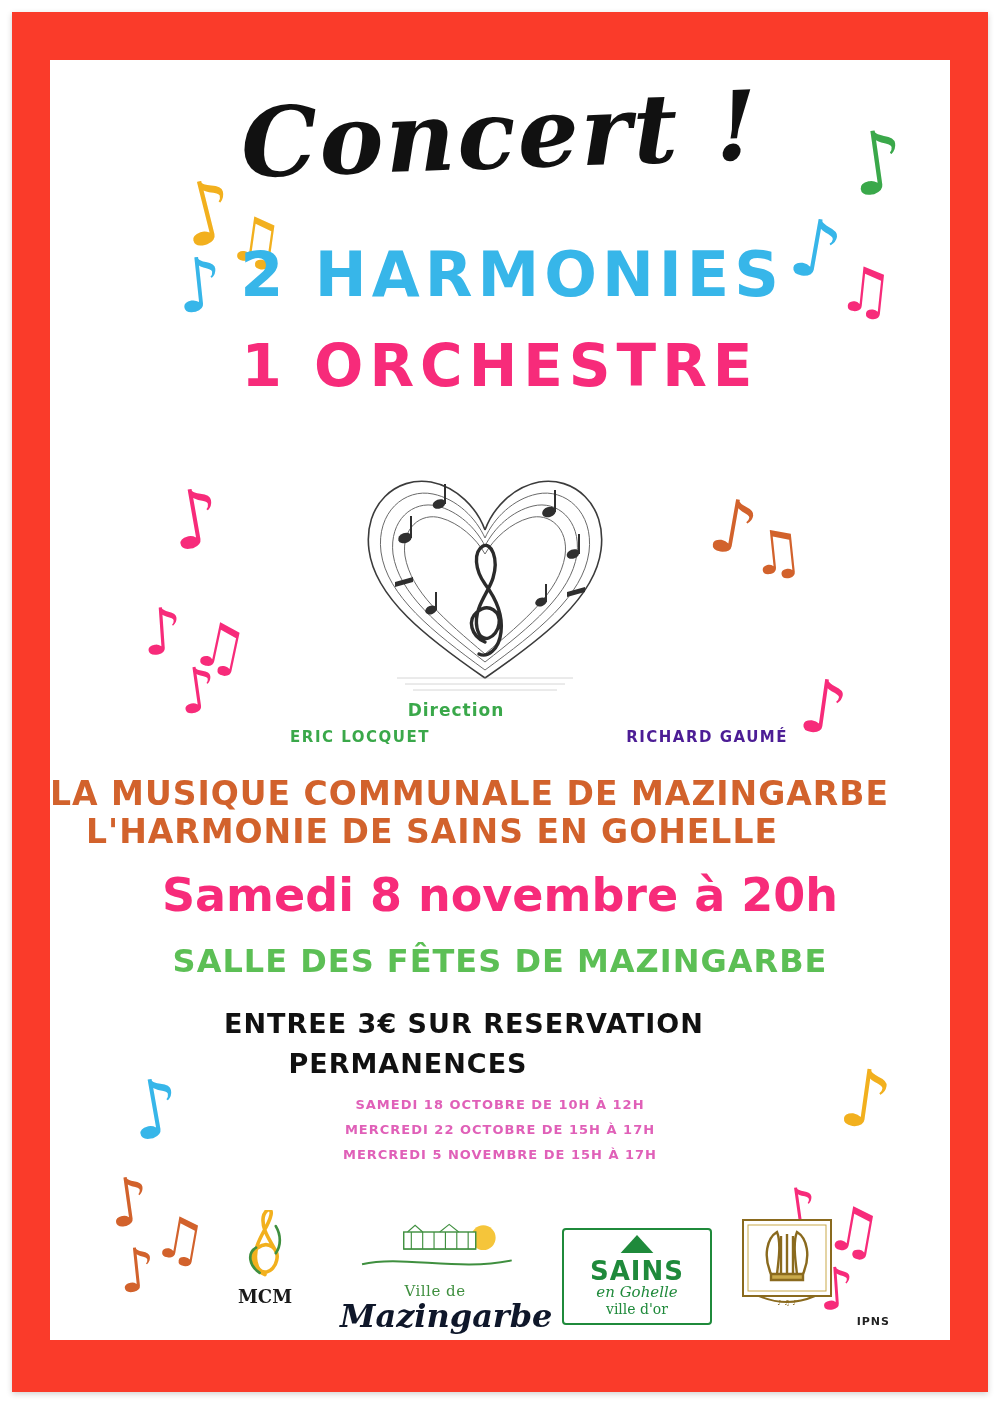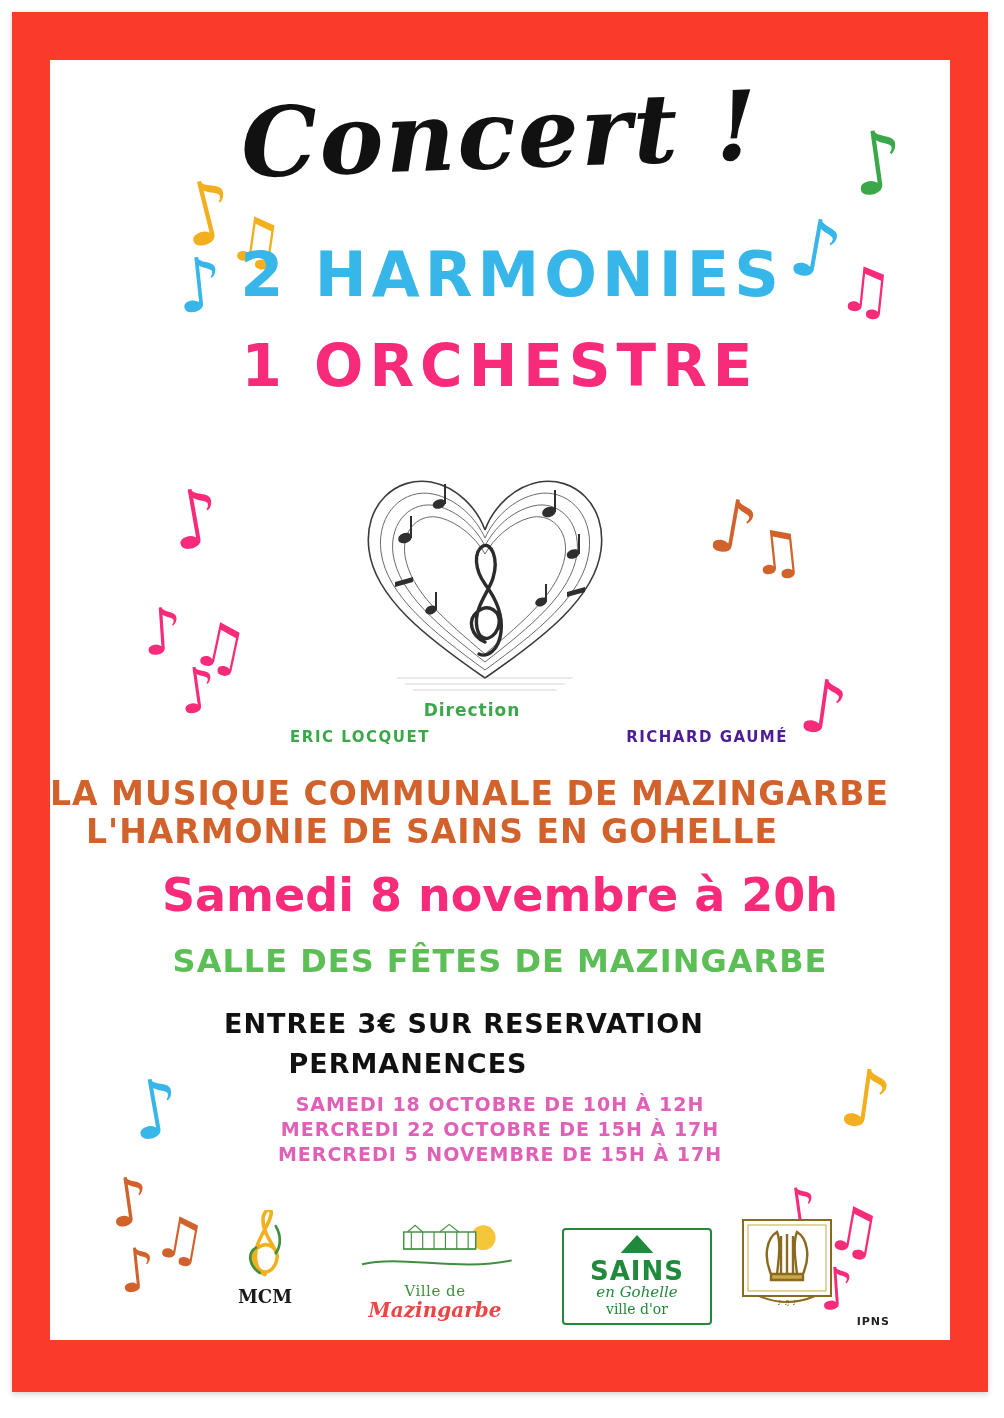--- a/index.html
+++ b/index.html
@@ -90,21 +90,21 @@
     position: absolute;
     left: 285px;
     top: 382px;
     width: 300px;
     height: 260px;
   }
 
   
   .direction-label {
     position: absolute;
-    left: 16px;
+    left: 0;
     top: 640px;
     width: 812px;
     text-align: center;
     font-family: "DejaVu Sans", sans-serif;
     font-weight: bold;
     font-size: 17px;
     color: #3aa84a;
     letter-spacing: 1px;
   }
   .cond-left {
@@ -203,21 +203,21 @@
   .slots {
     position: absolute;
     left: 0;
     top: 1032px;
     width: 900px;
     text-align: center;
   }
   .slot {
     font-family: "DejaVu Sans", sans-serif;
     font-weight: bold;
-    font-size: 19px;
+    font-size: 13px;
     letter-spacing: 1px;
     color: #e060b8;
     line-height: 25px;
   }
 
   
   .logos {
     position: absolute;
     left: 130px;
     top: 1150px;
@@ -243,22 +243,22 @@
   .mz-top {
     font-family: "DejaVu Serif", serif;
     font-size: 15px;
     color: #3f8f3f;
     letter-spacing: 0.5px;
   }
   .mz-name {
     font-family: "DejaVu Serif", serif;
     font-style: italic;
     font-weight: bold;
-    font-size: 20px;
-    color: #ef4444;
+    font-size: 32px;
+    color: #0f172a;
     line-height: 1.05;
   }
   .sains-box {
     background: #ffffff;
     border: 2px solid #1f8a3b;
     border-radius: 4px;
     padding: 4px 6px 6px;
   }
   .sains-name {
     font-family: "DejaVu Sans", sans-serif;

